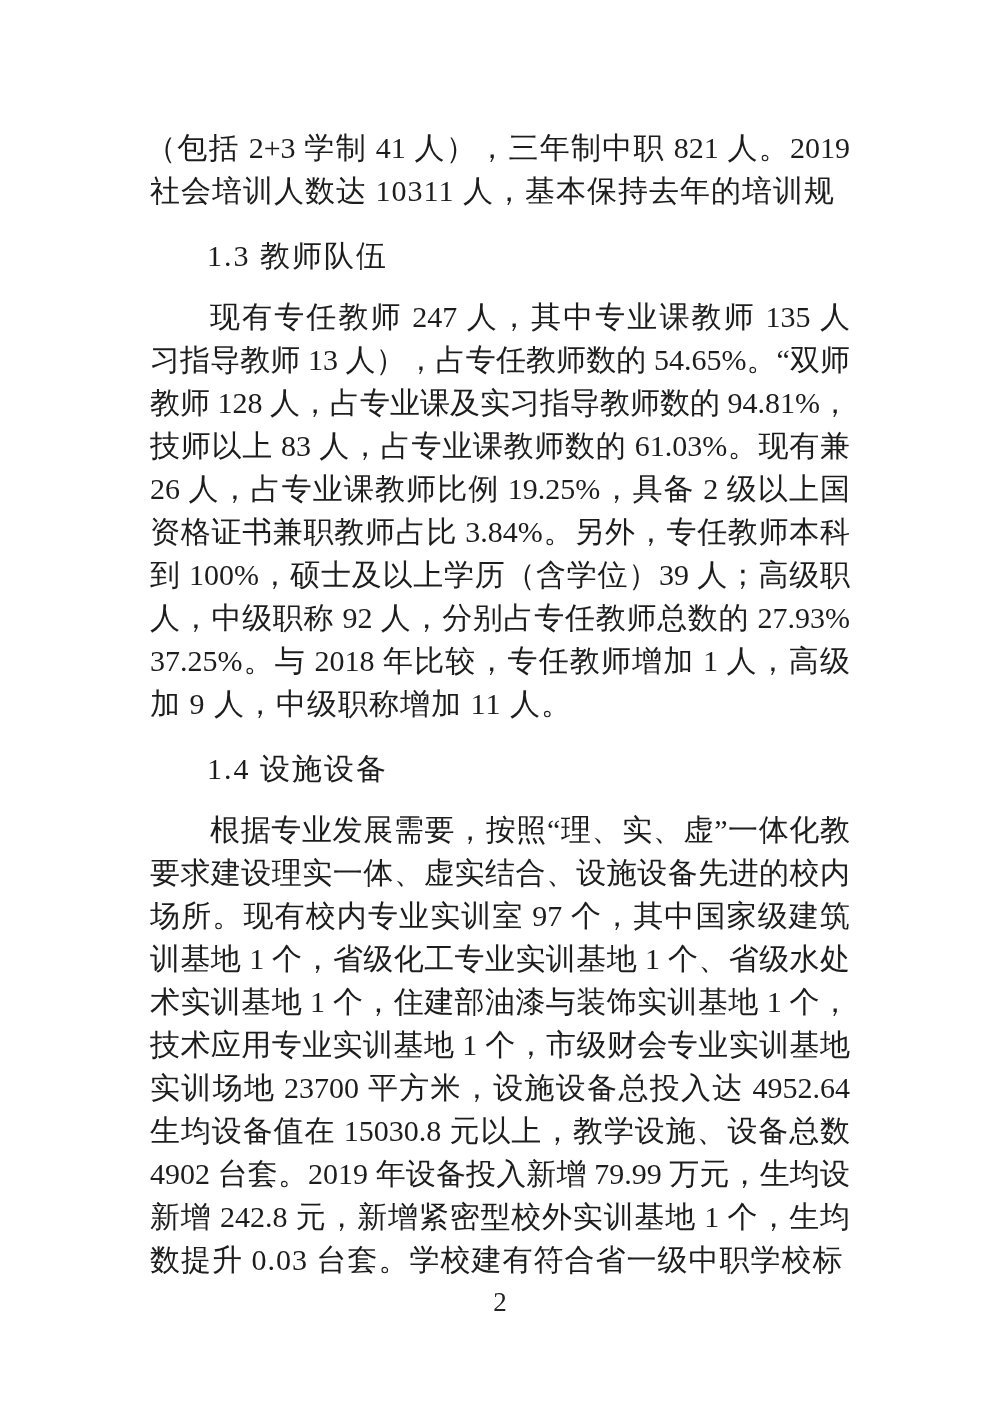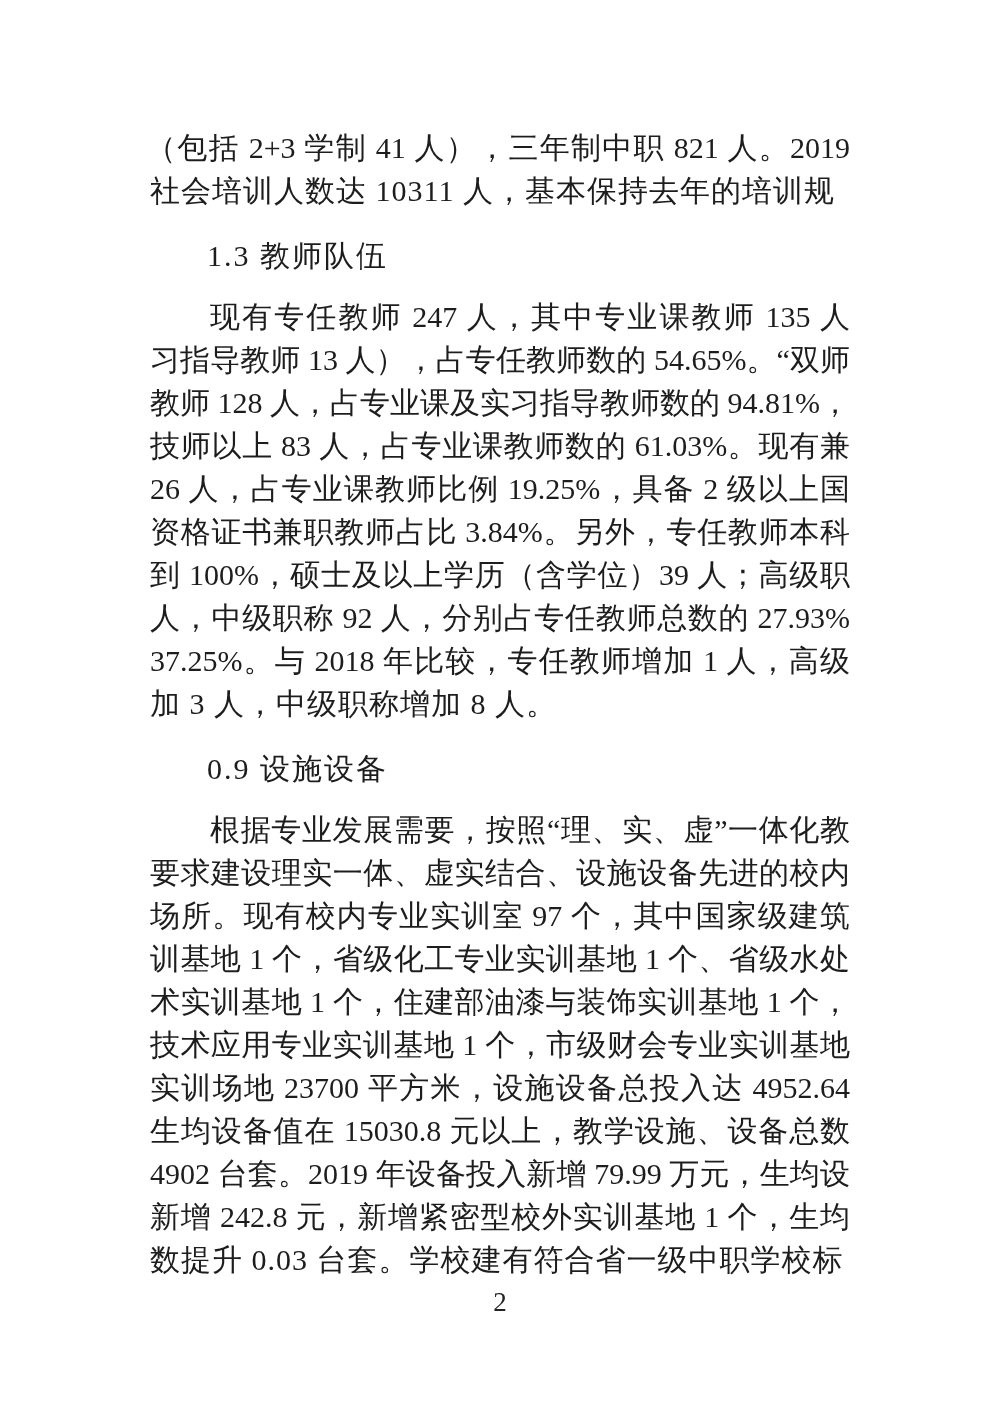--- a/index.html
+++ b/index.html
@@ -73,24 +73,24 @@
     <div class="para">
       <div class="line just indent">现有专任教师 247 人，其中专业课教师 135 人（含实</div>
       <div class="line just">习指导教师 13 人），占专任教师数的 54.65%。“双师型”</div>
       <div class="line just">教师 128 人，占专业课及实习指导教师数的 94.81%，其中</div>
       <div class="line just">技师以上 83 人，占专业课教师数的 61.03%。现有兼职教师</div>
       <div class="line just">26 人，占专业课教师比例 19.25%，具备 2 级以上国家职业</div>
       <div class="line just">资格证书兼职教师占比 3.84%。另外，专任教师本科学历达</div>
       <div class="line just">到 100%，硕士及以上学历（含学位）39 人；高级职称 69</div>
       <div class="line just">人，中级职称 92 人，分别占专任教师总数的 27.93%和</div>
       <div class="line just">37.25%。与 2018 年比较，专任教师增加 1 人，高级职称增</div>
-      <div class="line last">加 3 人，中级职称增加 8 人。</div>
+      <div class="line last">加 9 人，中级职称增加 11 人。</div>
     </div>
 
-    <div class="heading">0.9 设施设备</div>
+    <div class="heading">1.4 设施设备</div>
 
     <div class="para">
       <div class="line just indent">根据专业发展需要，按照“理、实、虚”一体化教学</div>
       <div class="line just">要求建设理实一体、虚实结合、设施设备先进的校内实训</div>
       <div class="line just">场所。现有校内专业实训室 97 个，其中国家级建筑专业实</div>
       <div class="line just">训基地 1 个，省级化工专业实训基地 1 个、省级水处理技</div>
       <div class="line just">术实训基地 1 个，住建部油漆与装饰实训基地 1 个，机电</div>
       <div class="line just">技术应用专业实训基地 1 个，市级财会专业实训基地 1 个；</div>
       <div class="line just">实训场地 23700 平方米，设施设备总投入达 4952.64 万元，</div>
       <div class="line just">生均设备值在 15030.8 元以上，教学设施、设备总数达</div>

